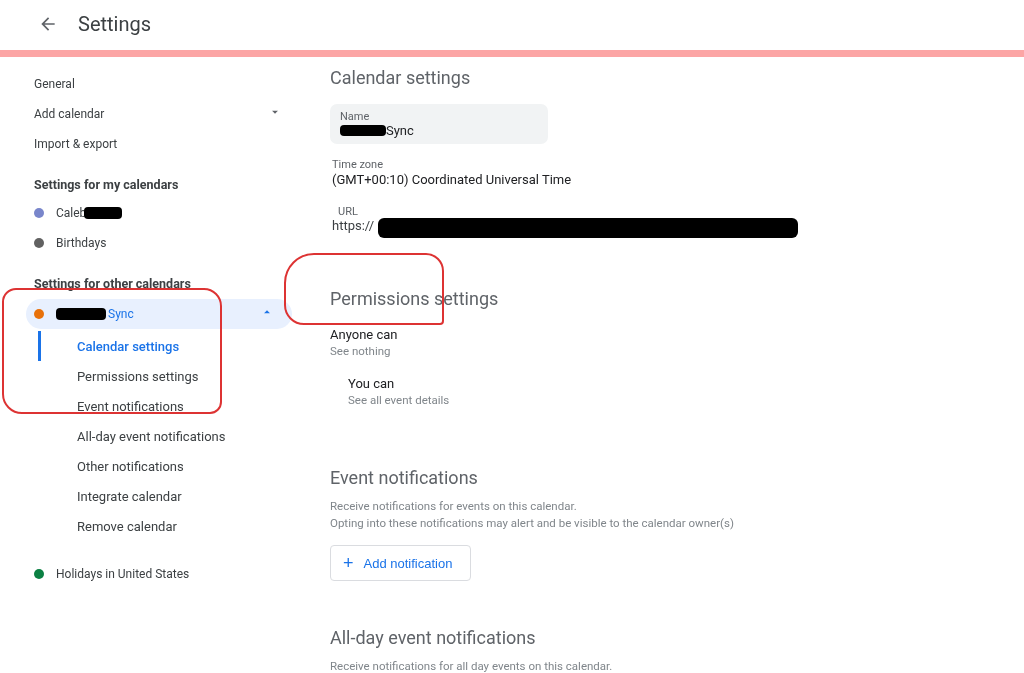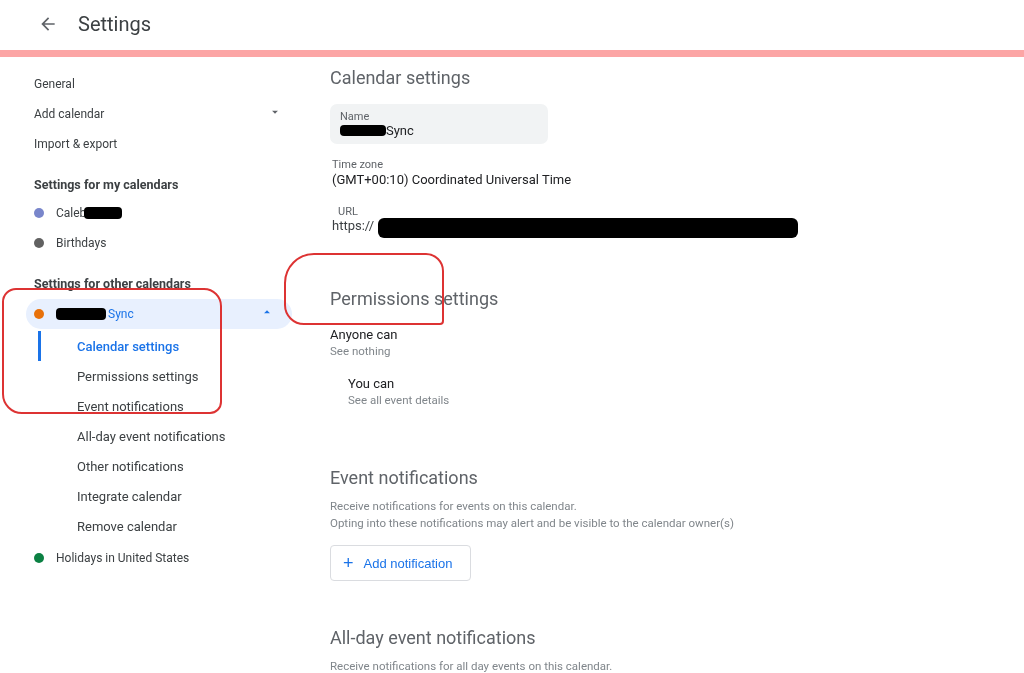--- a/index.html
+++ b/index.html
@@ -245,21 +245,21 @@
           <span>Other notifications</span>
         </div>
       <div class="sub-item">
           <span>Integrate calendar</span>
         </div>
       <div class="sub-item">
           <span>Remove calendar</span>
         </div>
     </div>
 
-    <div class="side-item" style="margin-top:2px">
+    <div class="side-item" style="margin-top:18px">
       <span class="dot dot-green"></span>
       <span>Holidays in United States</span>
     </div>
 
     <div class="anno" style="left:2px; top:231px; width:220px; height:126px;"></div>
   </div>
 
   <div class="main" style="position:relative">
     <div class="section-title">Calendar settings</div>
 

